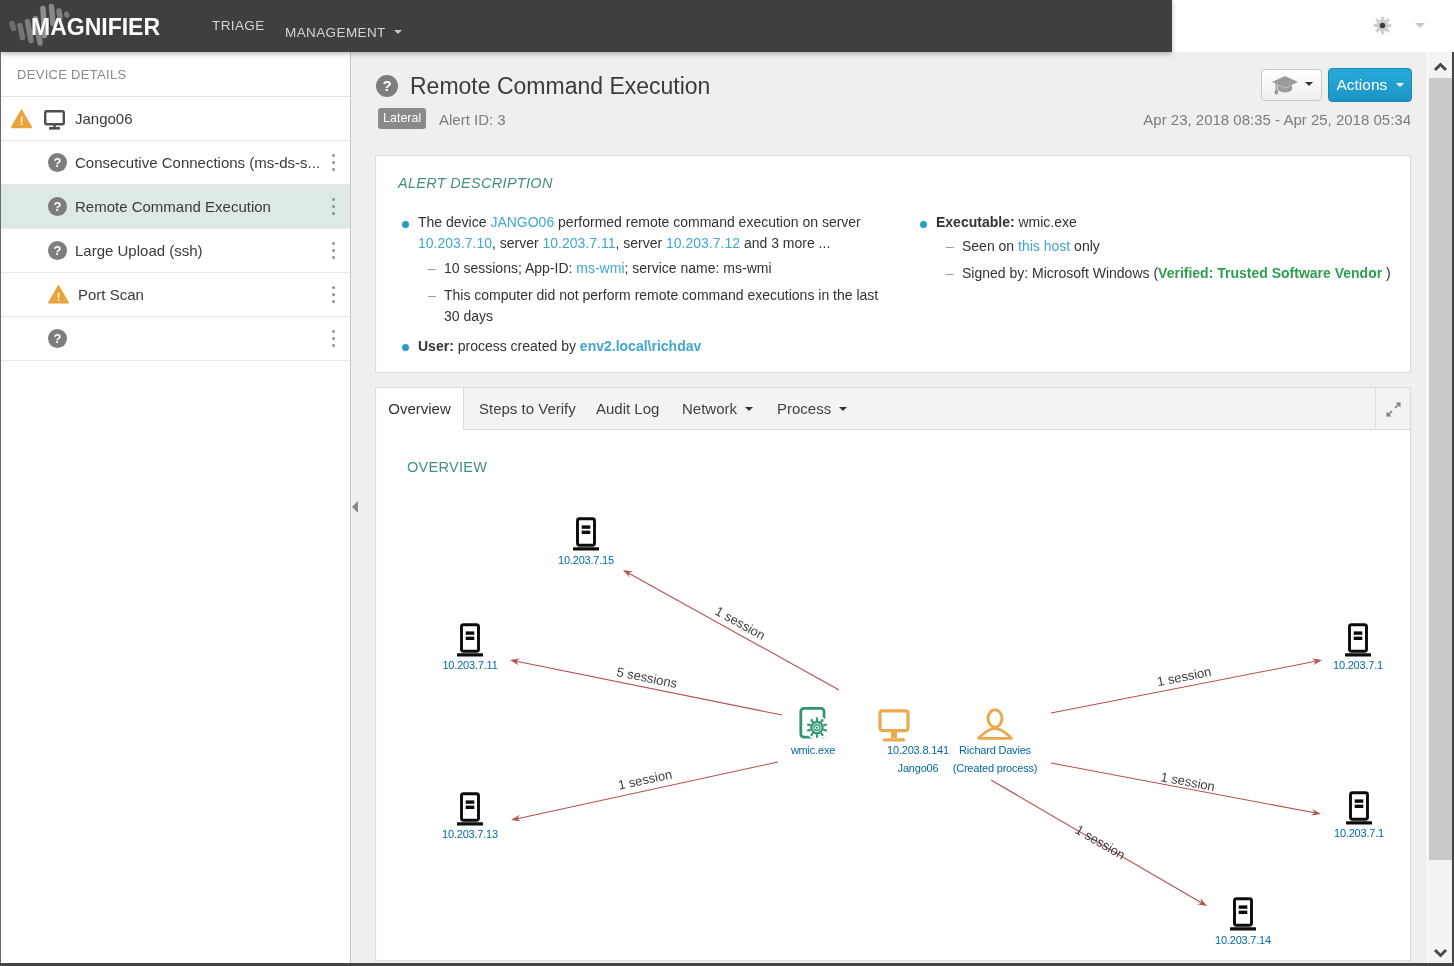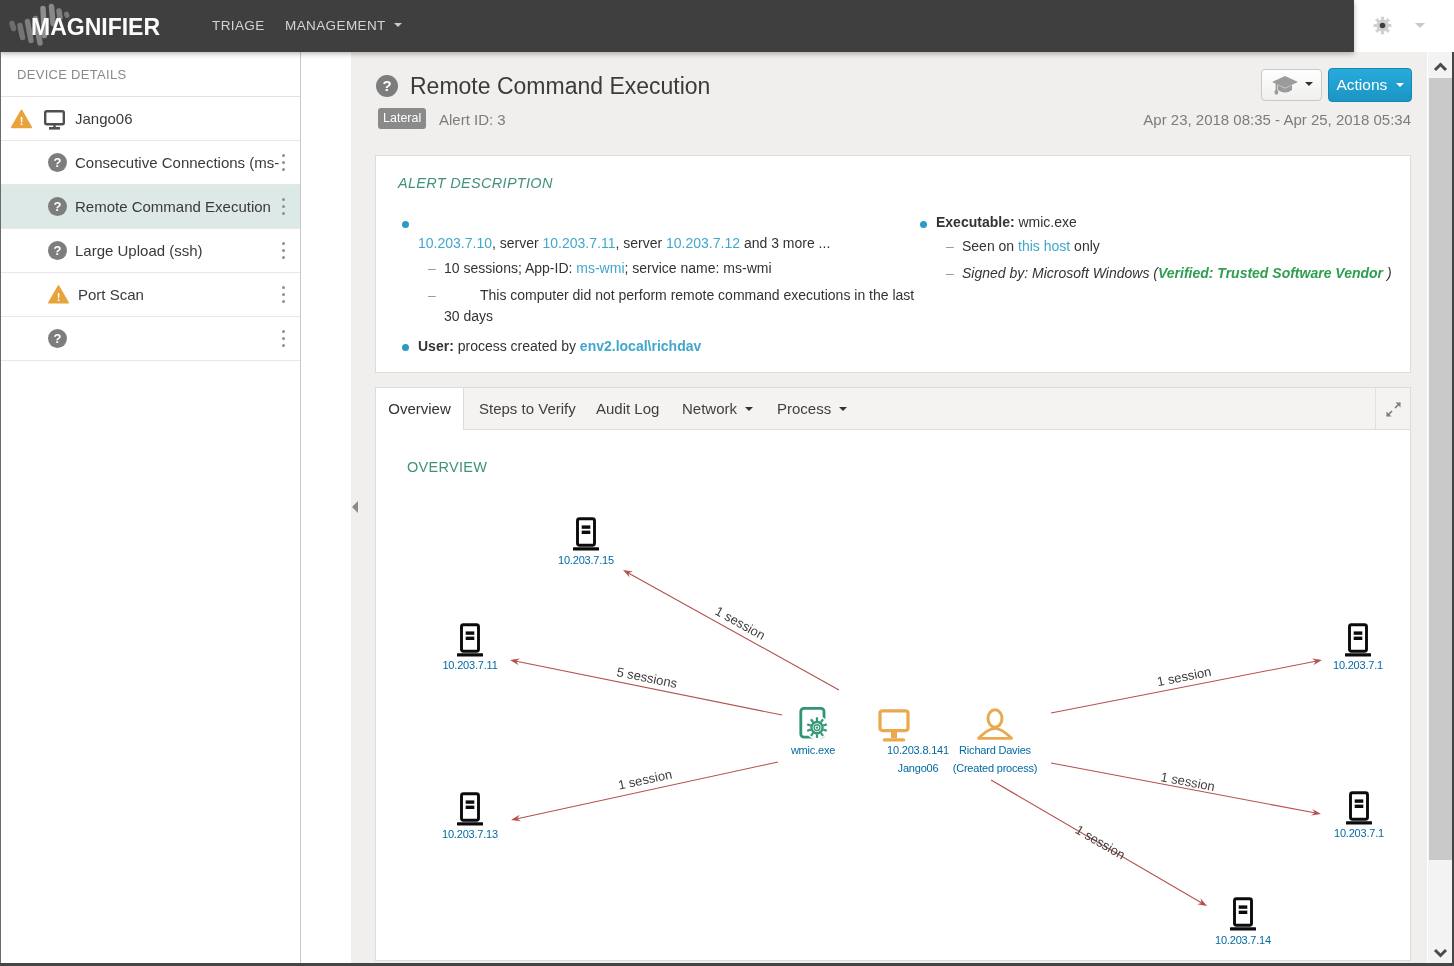--- a/index.html
+++ b/index.html
@@ -1,23 +1,23 @@
 <!DOCTYPE html>
 <html><head>
 <meta charset="utf-8">
 <style>
 * { margin:0; padding:0; box-sizing:border-box; }
 html,body { width:1454px; height:966px; overflow:hidden; font-family:"Liberation Sans", sans-serif; background:#fff; }
 
-#nav { position:absolute; left:0; top:0; width:1354px; height:52px; background:#3f3f3f; z-index:30; box-shadow:0 2px 5px rgba(0,0,0,0.28); }
+#nav { position:absolute; left:0; top:0; width:1172px; height:52px; background:#3f3f3f; z-index:30; box-shadow:0 2px 5px rgba(0,0,0,0.28); }
 .navitem { position:absolute; top:0; height:52px; line-height:52px; color:#d4d4d4; font-size:13.5px; letter-spacing:0.4px; }
 #logoword { position:absolute; left:31px; top:14px; font-size:23px; font-weight:bold; color:#fbfbfb; letter-spacing:0px; }
 #navcaret { position:absolute; left:1415px; top:23px; width:0; height:0; border-left:5px solid transparent; border-right:5px solid transparent; border-top:5px solid #c9c9c9; }
 
-#side { position:absolute; left:0; top:52px; width:301px; height:911px; background:#fff; border-right:1px solid #c8c8c8; z-index:20; }
+#side { position:absolute; left:0; top:52px; width:351px; height:911px; background:#fff; border-right:1px solid #c8c8c8; z-index:20; }
 #side .hdr { height:45px; line-height:46px; padding-left:17px; color:#8a8a8a; font-size:13px; letter-spacing:0.3px; border-bottom:1px solid #e2e2e2; }
 .srow { position:relative; height:44px; border-bottom:1px solid #e8e8e8; }
 .srow .txt { position:absolute; left:75px; top:0; line-height:44px; font-size:15px; color:#3a3a3a; }
 .dots { position:absolute; right:15px; top:13px; }
 .dots span { display:block; width:3.4px; height:3.4px; border-radius:50%; background:#8f8f8f; margin-bottom:3.6px; }
 .qmark { position:absolute; left:48px; top:12px; width:19px; height:19px; border-radius:50%; background:#7d7d7d; color:#fff; font-size:13px; font-weight:bold; text-align:center; line-height:19px; }
 #collapse { position:absolute; left:352px; top:501px; z-index:25; width:0; height:0; border-top:6px solid transparent; border-bottom:6px solid transparent; border-right:6px solid #8a8a8a; }
 
 #sbar { position:absolute; left:1427px; top:52px; width:25px; height:914px; background:#f3f3f3; z-index:28; border-left:1px solid #fff; }
 #sthumb { position:absolute; left:1px; top:26px; width:24px; height:782px; background:#c9c9c9; }
@@ -60,21 +60,21 @@
       <line x1="27.5" y1="21.5" x2="31" y2="40.5" stroke="#7d7d7d" stroke-width="5.5"></line>
       <line x1="35.5" y1="18.5" x2="40" y2="43" stroke="#848484" stroke-width="5.5"></line>
       <line x1="43" y1="8.5" x2="44.5" y2="35.5" stroke="#8e8e8e" stroke-width="5.5"></line>
       <line x1="51.5" y1="6.5" x2="53" y2="23.5" stroke="#888888" stroke-width="5.5"></line>
       <line x1="59" y1="11" x2="60" y2="17.5" stroke="#808080" stroke-width="5.5"></line>
       <line x1="66.5" y1="14" x2="67" y2="15.5" stroke="#787878" stroke-width="5"></line>
     </g>
   </svg>
   <div id="logoword">MAGNIFIER</div>
   <div class="navitem" style="left:212px;">TRIAGE</div>
-  <div class="navitem" style="left:285px;">MANAGEMENT <span class="caret" style="color:#c9c9c9;"></span></div>
+  <div class="navitem" style="left:285px;margin-top:7px;">MANAGEMENT <span class="caret" style="color:#c9c9c9;"></span></div>
   <svg style="position:absolute;left:1371px;top:14px;" width="23" height="23" viewBox="-11.5 -11.5 23 23">
     <path d="M -1.83 -8.81 L 1.83 -8.81 L 1.26 -6.07 L 3.40 -5.18 L 4.94 -7.52 L 7.52 -4.94 L 5.18 -3.40 L 6.07 -1.26 L 8.81 -1.83 L 8.81 1.83 L 6.07 1.26 L 5.18 3.40 L 7.52 4.94 L 4.94 7.52 L 3.40 5.18 L 1.26 6.07 L 1.83 8.81 L -1.83 8.81 L -1.26 6.07 L -3.40 5.18 L -4.94 7.52 L -7.52 4.94 L -5.18 3.40 L -6.07 1.26 L -8.81 1.83 L -8.81 -1.83 L -6.07 -1.26 L -5.18 -3.40 L -7.52 -4.94 L -4.94 -7.52 L -3.40 -5.18 L -1.26 -6.07 Z" fill="#cfcfcf"></path>
     <circle cx="0" cy="0" r="2.8" fill="#3f3f3f"></circle>
   </svg>
   <div id="navcaret"></div>
 </div>
 
 <div id="side">
   <div class="hdr">DEVICE DETAILS</div>
   <div class="srow">
@@ -165,35 +165,36 @@
       <rect x="4.6" y="7.8" width="1.8" height="8" fill="#9b9b9b"></rect>
       <rect x="3.6" y="15" width="3.6" height="4.6" rx="1.5" fill="#9b9b9b"></rect>
     </svg>
     <span class="caret" style="position:absolute;right:8px;top:14px;color:#333;"></span>
   </div>
   <div id="actions">Actions <span class="caret"></span></div>
 
   <div id="apanel">
     <div class="gh2" style="position:absolute; left:22px; top:19px;font-style:italic;">ALERT DESCRIPTION</div>
     <div class="bul" style="left:26px; top:65px;"></div>
+    <div class="t" style="left:42px; top:58px;">The device <a>JANGO06</a> performed remote command execution on server</div>
     <div class="t" style="left:42px; top:79px;"><a>10.203.7.10</a>, server <a>10.203.7.11</a>, server <a>10.203.7.12</a> and 3 more ...</div>
     <div class="dash" style="left:52px; top:104px;">–</div>
     <div class="t" style="left:68px; top:104px;text-align:right;">10 sessions; App-ID: <a>ms-wmi</a>; service name: ms-wmi</div>
     <div class="dash" style="left:52px; top:131px;">–</div>
-    <div class="t" style="left:68px; top:131px;margin-left:36px;">This computer did not perform remote command executions in the last</div>
+    <div class="t" style="left:68px; top:131px;">This computer did not perform remote command executions in the last</div>
     <div class="t" style="left:68px; top:152px;">30 days</div>
     <div class="bul" style="left:26px; top:188px;"></div>
     <div class="t" style="left:42px; top:182px;"><b>User:</b> process created by <a style="font-weight:bold;">env2.local\richdav</a></div>
 
     <div class="bul" style="left:544px; top:65px;"></div>
     <div class="t" style="left:560px; top:58px;"><b>Executable:</b> wmic.exe</div>
     <div class="dash" style="left:570px; top:82px;">–</div>
     <div class="t" style="left:586px; top:82px;">Seen on <a>this host</a> only</div>
     <div class="dash" style="left:570px; top:109px;">–</div>
-    <div class="t" style="left:586px; top:109px;font-style:italic;">Signed by: Microsoft Windows (<b style="color:#2e9e4f;">Verified: Trusted Software Vendor</b> )</div>
+    <div class="t" style="left:586px; top:109px;">Signed by: Microsoft Windows (<b style="color:#2e9e4f;">Verified: Trusted Software Vendor</b> )</div>
   </div>
 
   <div id="tabs">
     <div id="tab-active">Overview</div>
     <div class="tab" style="left:103px;">Steps to Verify</div>
     <div class="tab" style="left:220px;">Audit Log</div>
     <div class="tab" style="left:306px;">Network <span class="caret" style="color:#333;"></span></div>
     <div class="tab" style="left:401px;">Process <span class="caret" style="color:#333;"></span></div>
     <div style="position:absolute;left:999px;top:0;width:1px;height:41px;background:#e0e0e0;"></div>
     <svg style="position:absolute; right:8px; top:13px;" width="17" height="17" viewBox="0 0 17 17">

